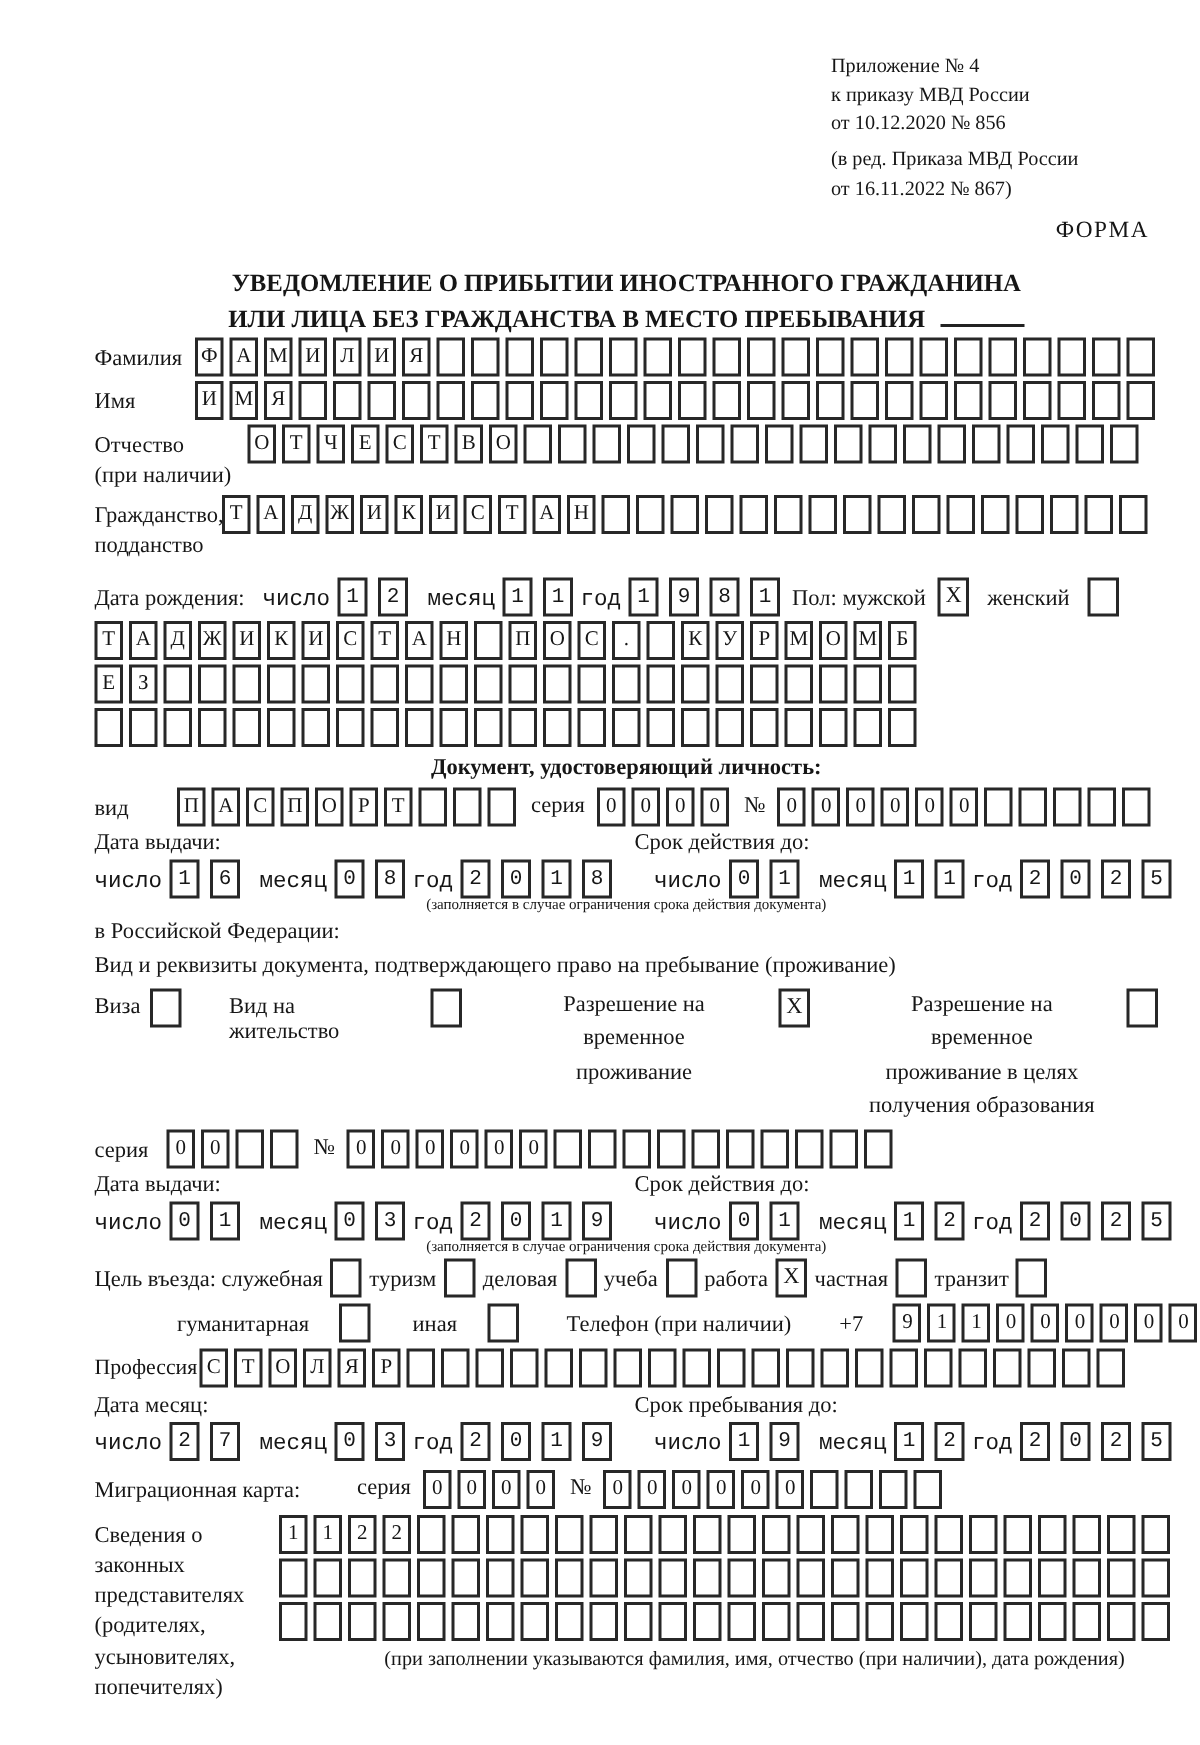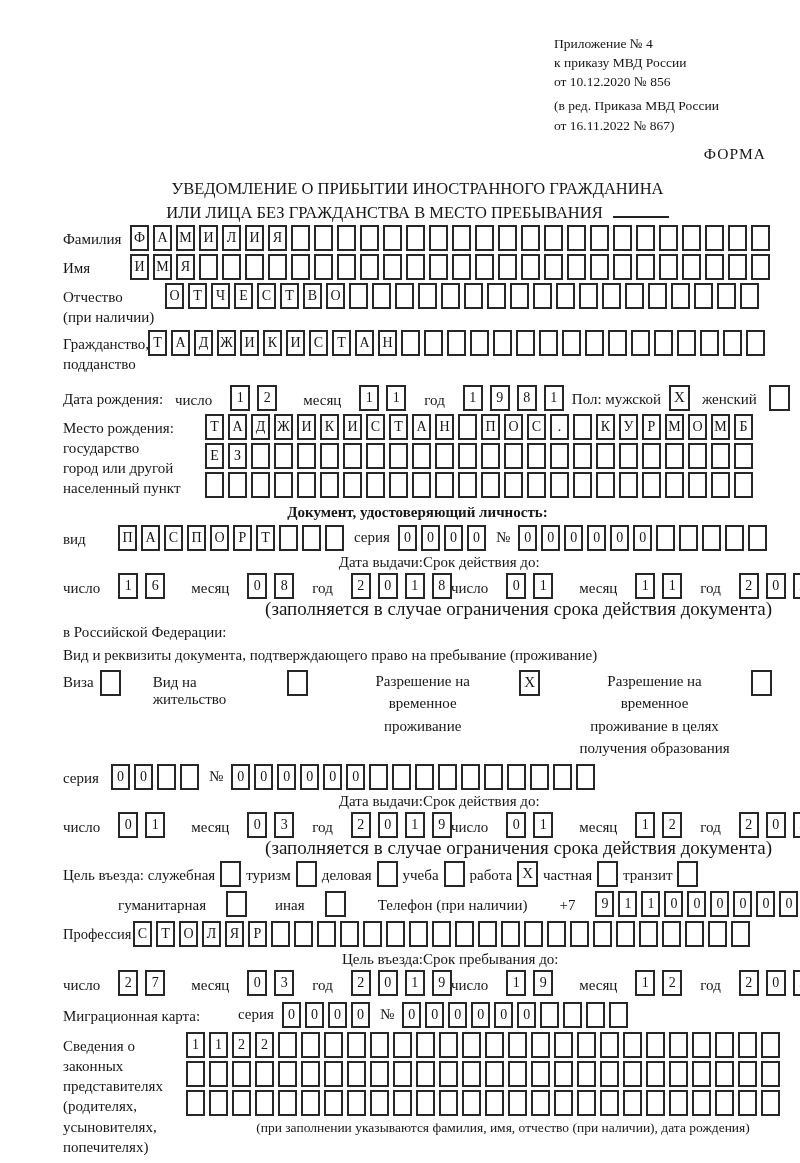--- a/index.html
+++ b/index.html
@@ -4,40 +4,40 @@
 <style>
   html,body{margin:0;padding:0;background:#fff;}
   .page{
     position:relative;width:800px;height:1163px;box-sizing:border-box;
     padding:34px 28px 10px 63px;overflow:hidden;
     font-family:"Liberation Serif","DejaVu Serif",serif;color:#161616;font-size:15px;
   }
   .top-right{margin-left:auto;width:218px;font-size:13.5px;line-height:1.42;}
   .top-right .gap{margin-top:5px;}
   .forma{text-align:right;padding-right:6px;font-weight:normal;font-size:15.5px;letter-spacing:1px;margin-top:10px;}
-  .title{margin-top:14px;text-align:center;font-weight:normal;font-size:16.5px;line-height:1.45;}
+  .title{margin-top:14px;text-align:center;font-weight:bold;font-size:16.5px;line-height:1.45;}
   .title-underline{display:inline-block;width:56px;border-bottom:2px solid #222;height:14px;margin-left:10px;}
   .sec-head{margin-top:12px;margin-bottom:12px;text-align:center;font-weight:bold;font-size:15px;letter-spacing:.4px;}
   .row{display:flex;align-items:flex-start;margin-bottom:3px;}
   .lbl{padding-top:4px;flex:0 0 auto;line-height:1.35;}
   .w67{width:67px;} .w102{width:102px;} .w85{width:85px;} .w142{width:142px;}
   .w55{width:55px;} .w70{width:70px;} .w123{width:123px;} .w165{width:165px;}
   .boxes{display:flex;gap:4px;flex:0 0 auto;}
   .cell{box-sizing:border-box;flex:0 0 auto;width:19px;height:26px;border:2px solid #272727;
         display:flex;align-items:center;justify-content:center;font-size:14px;background:#fff;}
   .stack .boxes{margin-bottom:3px;}
   .cb{box-sizing:border-box;display:inline-flex;width:21px;height:26px;border:2px solid #272727;
       align-items:center;justify-content:center;font-size:15px;flex:0 0 auto;}
-  .dg{display:flex;align-items:center;gap:18px;}
+  .dg{display:flex;align-items:center;gap:5px;font-family:Liberation Mono, monospace;}
   .dg .boxes{gap:7px;}
   .dg .cell{width:20px;}
   .halves{display:flex;}
-  .half-l{width:360px;text-align:right;}
+  .half-l{width:360px;text-align:left;}
   .half-r{flex:1;text-align:left;}
-  .note-r{text-align:right;font-size:19px;margin-top:-1px;margin-bottom:2px;}
+  .note-r{text-align:center;font-size:10px;margin-top:-1px;margin-bottom:2px;}
   .plain{margin:4px 0 6px 0;}
   .optline{display:flex;align-items:flex-start;gap:20px;margin-bottom:4px;flex-wrap:nowrap;}
   .opt{display:flex;align-items:flex-start;gap:6px;}
   .opt .t{padding-top:4px;}
   .opt .multi{text-align:center;line-height:1.5;}
   .indent118{margin-left:55px;}
   .reps-note{font-size:13.5px;text-align:center;margin-left:130px;margin-top:4px;}
   .ml8{margin-left:8px;} .ml12{margin-left:12px;} .mt10{margin-top:10px;}
   .serlbl{padding-top:4px;margin:0 8px 0 10px;}
 </style>
@@ -222,26 +222,20 @@
           <span class="cell">1</span>
         </span>
     </span>
     <span class="lbl ml8">Пол: мужской</span>
     <span class="cb ml8">X</span>
     <span class="lbl ml12">женский</span>
     <span class="cb ml12"></span>
   </div>
 
   <div class="row">
-    <span class="lbl w142">
-      <span>Место рождения:</span><br>
-      <span>государство</span><br>
-      <span>город или другой</span><br>
-      <span>населенный пункт</span>
-    </span>
     <span class="stack">
       <span class="boxes">
           <span class="cell">Т</span>
           <span class="cell">А</span>
           <span class="cell">Д</span>
           <span class="cell">Ж</span>
           <span class="cell">И</span>
           <span class="cell">К</span>
           <span class="cell">И</span>
           <span class="cell">С</span>
@@ -578,21 +572,21 @@
         <span class="cell"></span>
         <span class="cell"></span>
         <span class="cell"></span>
         <span class="cell"></span>
         <span class="cell"></span>
         <span class="cell"></span>
       </span>
   </div>
 
   <div class="halves" style="margin-top:4px">
-    <div class="half-l">Цель въезда:</div>
+    <div class="half-l">Дата месяц:</div>
     <div class="half-r">Срок пребывания до:</div>
   </div>
   <div class="halves" style="margin-top:2px;">
     <div class="half-l" style="text-align:left;">
       <span class="dg">
         <span class="lbl">число</span>
         <span class="boxes">
             <span class="cell">2</span>
             <span class="cell">7</span>
           </span>

